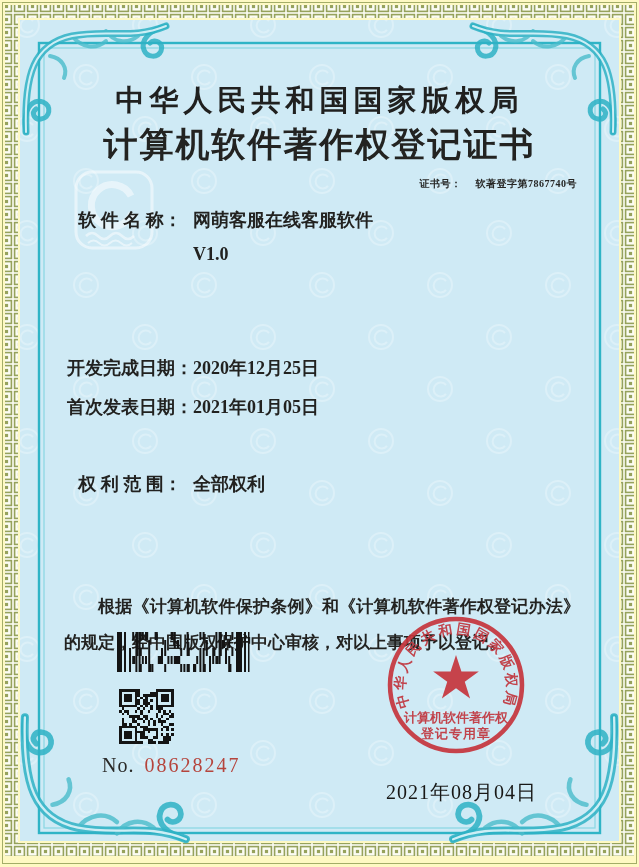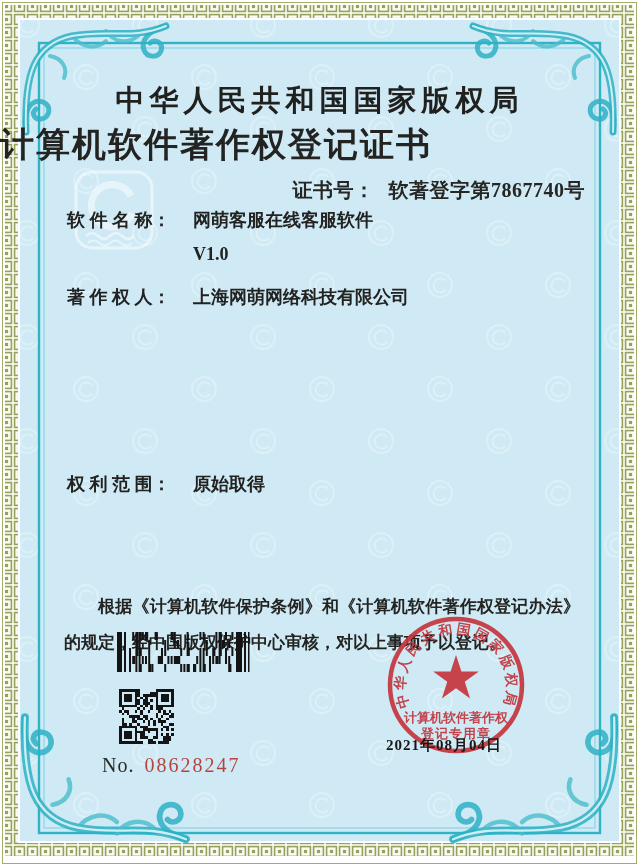--- a/index.html
+++ b/index.html
@@ -1,36 +1,36 @@
 <!DOCTYPE html>
 <html><head>
 <meta charset="utf-8">
 <style>
   html,body{margin:0;padding:0;background:#e8e8e4;}
-  .page{position:relative;width:639px;height:867px;background:#ffffff;overflow:hidden;
+  .page{position:relative;width:639px;height:867px;background:#fef9c3;overflow:hidden;
         font-family:"Liberation Serif","DejaVu Serif",serif;}
   .abs{position:absolute;}
   .deco-svg{position:absolute;left:0;top:0;width:639px;height:867px;}
   .content{position:absolute;left:0;top:0;width:639px;height:867px;}
   .title1{left:0;top:81px;width:639px;text-align:center;font-size:29px;font-weight:bold;
           letter-spacing:5px;color:#20201f;}
-  .title2{left:0;top:122px;width:639px;text-align:left;font-size:34px;font-weight:bold;
+  .title2{left:0;top:122px;width:639px;text-align:center;font-size:34px;font-weight:bold;
           letter-spacing:2px;color:#232321;}
-  .certno{right:54px;top:177px;font-size:20px;font-weight:bold;color:#262624;letter-spacing:.5px;}
+  .certno{right:62px;top:177px;font-size:10px;font-weight:bold;color:#262624;letter-spacing:.5px;}
   .certno .sp{display:inline-block;width:14px;}
-  .fieldrow{left:67px;font-size:18px;font-weight:bold;color:#222220;white-space:nowrap;}
+  .fieldrow{left:67px;font-size:18px;font-weight:bold;color:#222220;white-space:nowrap;text-align:center;}
   .fieldrow .lbl{display:inline-block;width:126px;}
   .fieldrow .val{display:inline-block;}
   .val2{left:193px;font-size:18px;font-weight:bold;color:#222220;}
   .statement{left:64px;top:549px;width:516px;font-size:17px;font-weight:bold;color:#232321;
              line-height:36px;text-indent:34px;text-align:justify;margin-top:40px;}
   .serial{left:102px;top:754px;font-size:20px;color:#2a2a28;white-space:nowrap;}
   .serial .no-lbl{font-size:20px;letter-spacing:1px;}
   .serial .no-val{color:#b5443c;font-size:20px;letter-spacing:2px;margin-left:10px;}
-  .issue-date{left:386px;top:736px;font-size:15px;font-weight:bold;color:#181816;letter-spacing:1px;}
+  .issue-date{left:386px;top:779px;font-size:20px;font-weight:normal;color:#181816;letter-spacing:1px;}
   .seal-box{left:383px;top:612px;width:146px;height:146px;}
   .barcode-box{left:117px;top:632px;width:134px;height:40px;}
   .qr-box{left:119px;top:689px;width:55px;height:55px;}
 </style>
 </head>
 <body>
 
 <div class="page">
 
   <svg class="deco-svg" viewBox="0 0 639 867">
@@ -96,29 +96,32 @@
 
     <div class="abs certno">
       <span>证书号：</span><span class="sp"></span><span>软著登字第7867740号</span>
     </div>
 
     <div class="abs fieldrow" style="top:208px">
       <span class="lbl">软 件 名 称：</span><span class="val">网萌客服在线客服软件</span>
     </div>
     <div class="abs val2" style="top:244px">V1.0</div>
 
-    <div class="abs fieldrow" style="top:285px">
-      <span class="lbl">著 作 权 人：</span><span class="val">上海网萌网络科技有限公司</span>
-    </div>
-
-
+
+    <div class="abs fieldrow" style="top:356px">
+      <span class="lbl">开发完成日期：</span><span class="val">2020年12月25日</span>
+    </div>
+
+    <div class="abs fieldrow" style="top:395px">
+      <span class="lbl">首次发表日期：</span><span class="val">2021年01月05日</span>
+    </div>
 
 
     <div class="abs fieldrow" style="top:472px">
-      <span class="lbl">权 利 范 围：</span><span class="val">原始取得</span>
+      <span class="lbl">权 利 范 围：</span><span class="val">全部权利</span>
     </div>
 
 
     <div class="abs statement">根据《计算机软件保护条例》和《计算机软件著作权登记办法》的规定，经中国版权保护中心审核，对以上事项予以登记。</div>
 
     <svg class="abs barcode-box" viewBox="0 0 134 40" fill="#141414" id="barcode">
         <rect x="0" y="0" width="5" height="40"></rect>
         <rect x="7" y="0" width="2" height="40"></rect>
         <rect x="119" y="0" width="6" height="40"></rect>
         <rect x="127" y="0" width="2" height="40"></rect>

